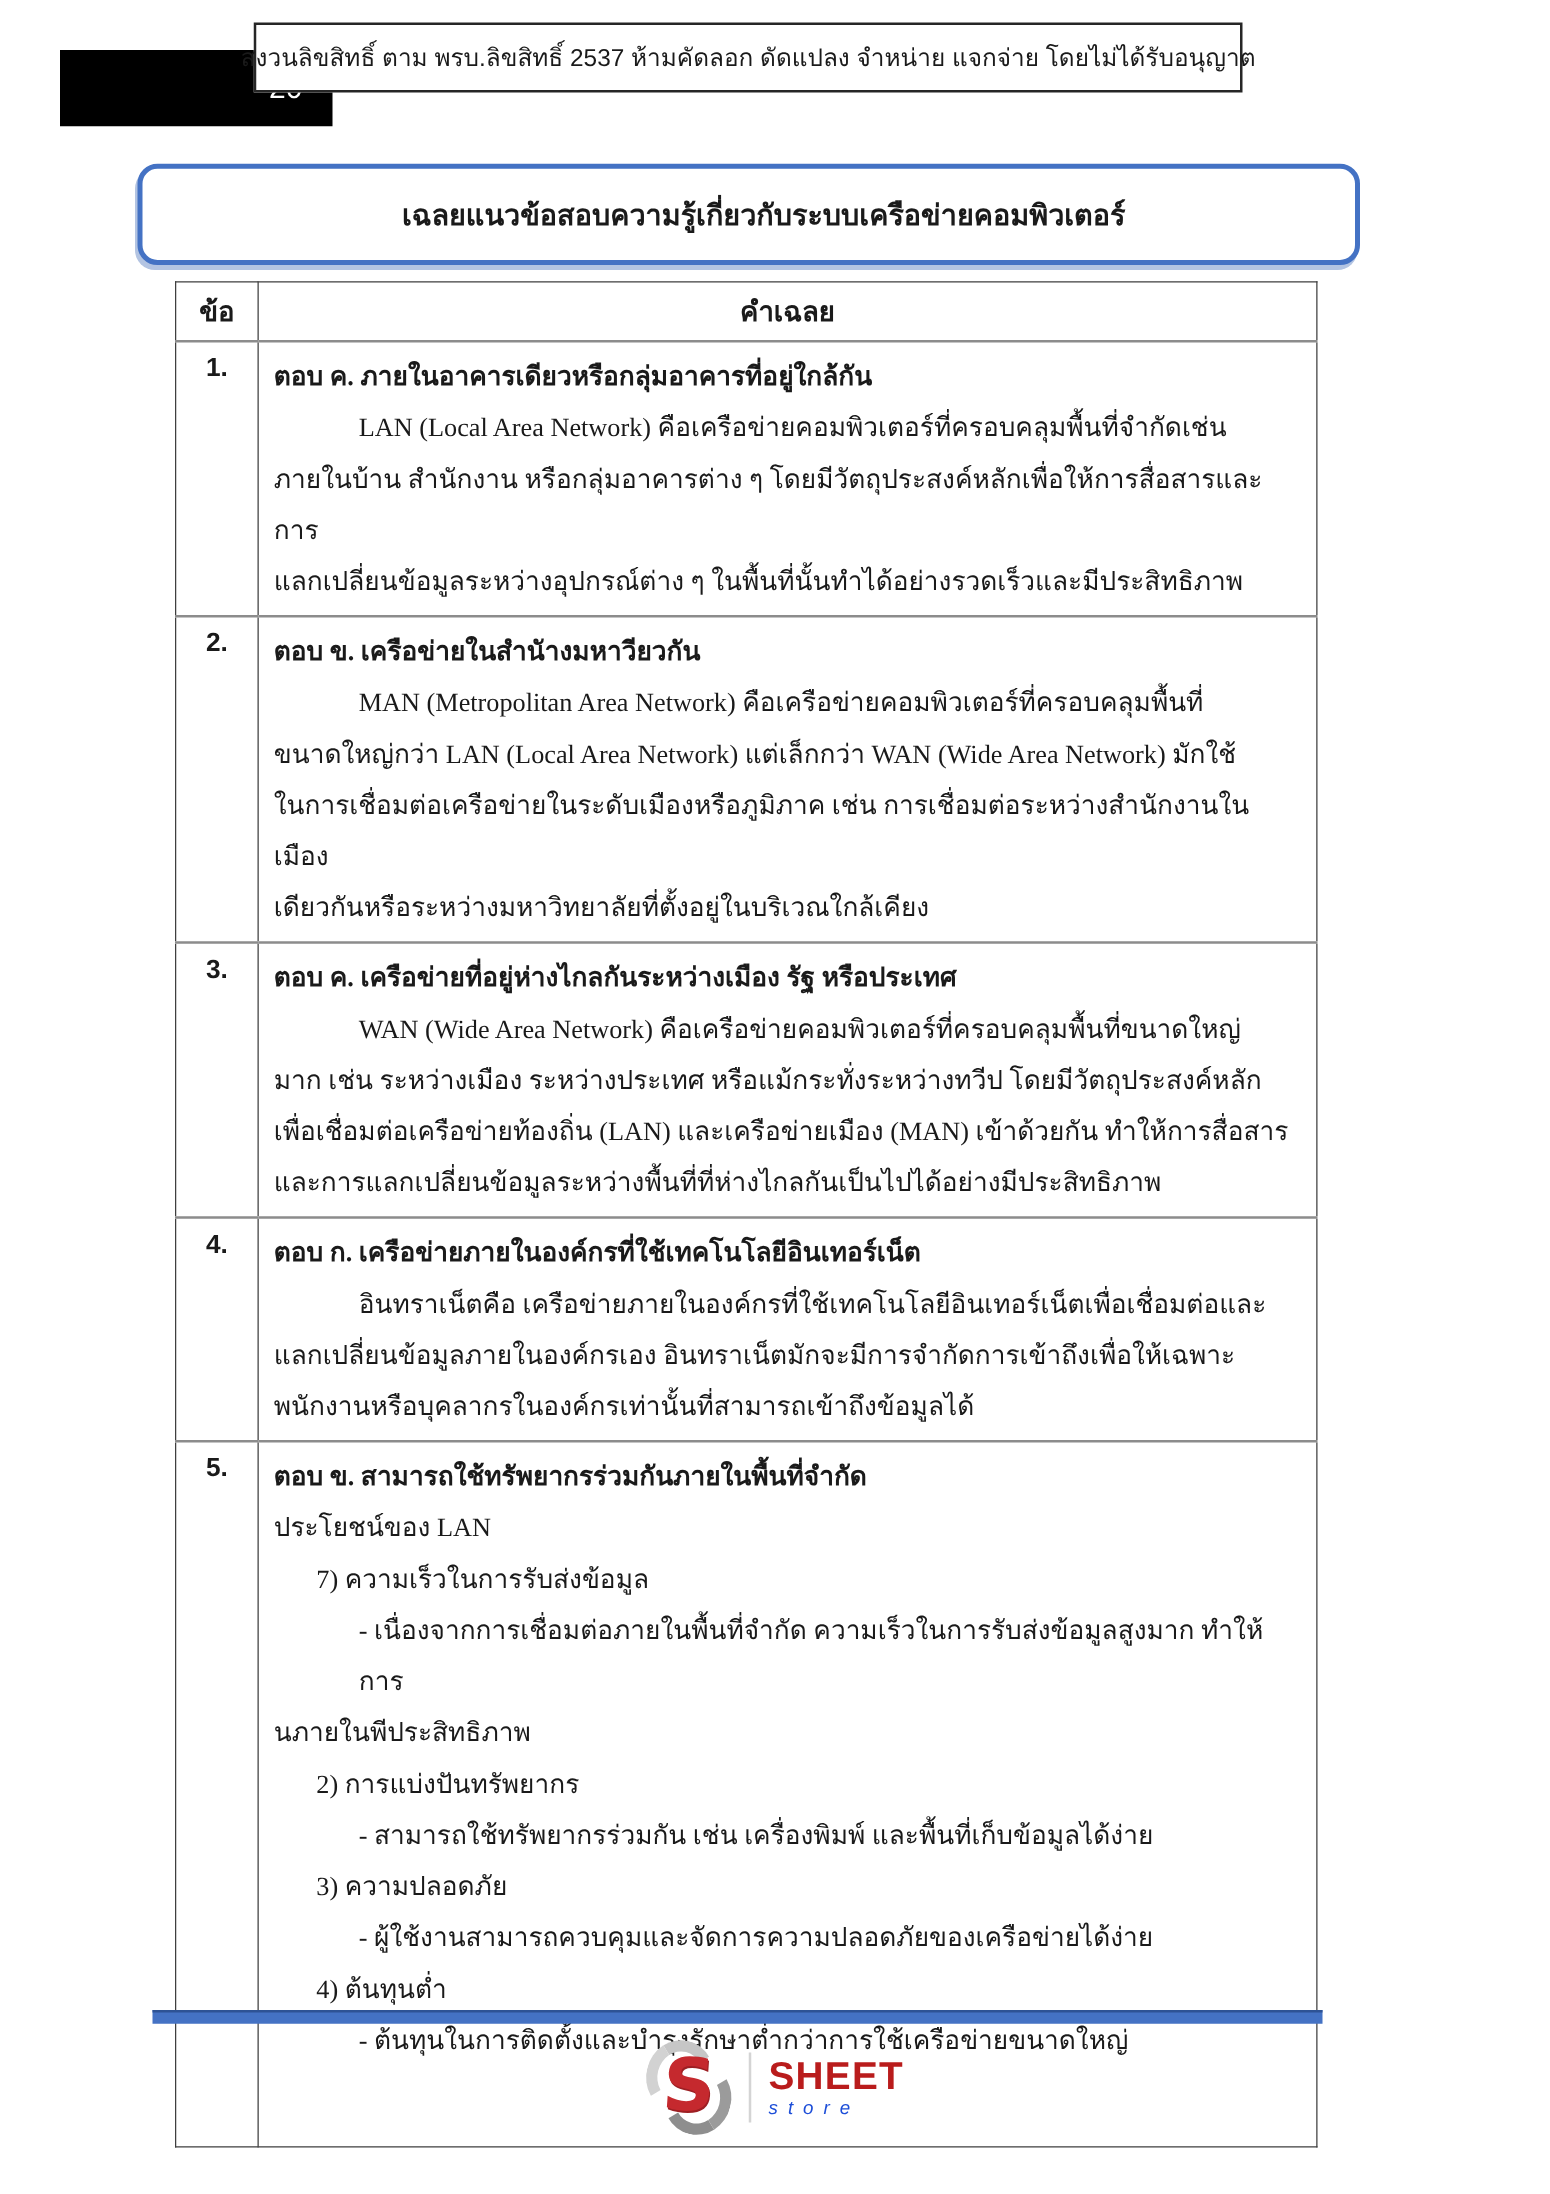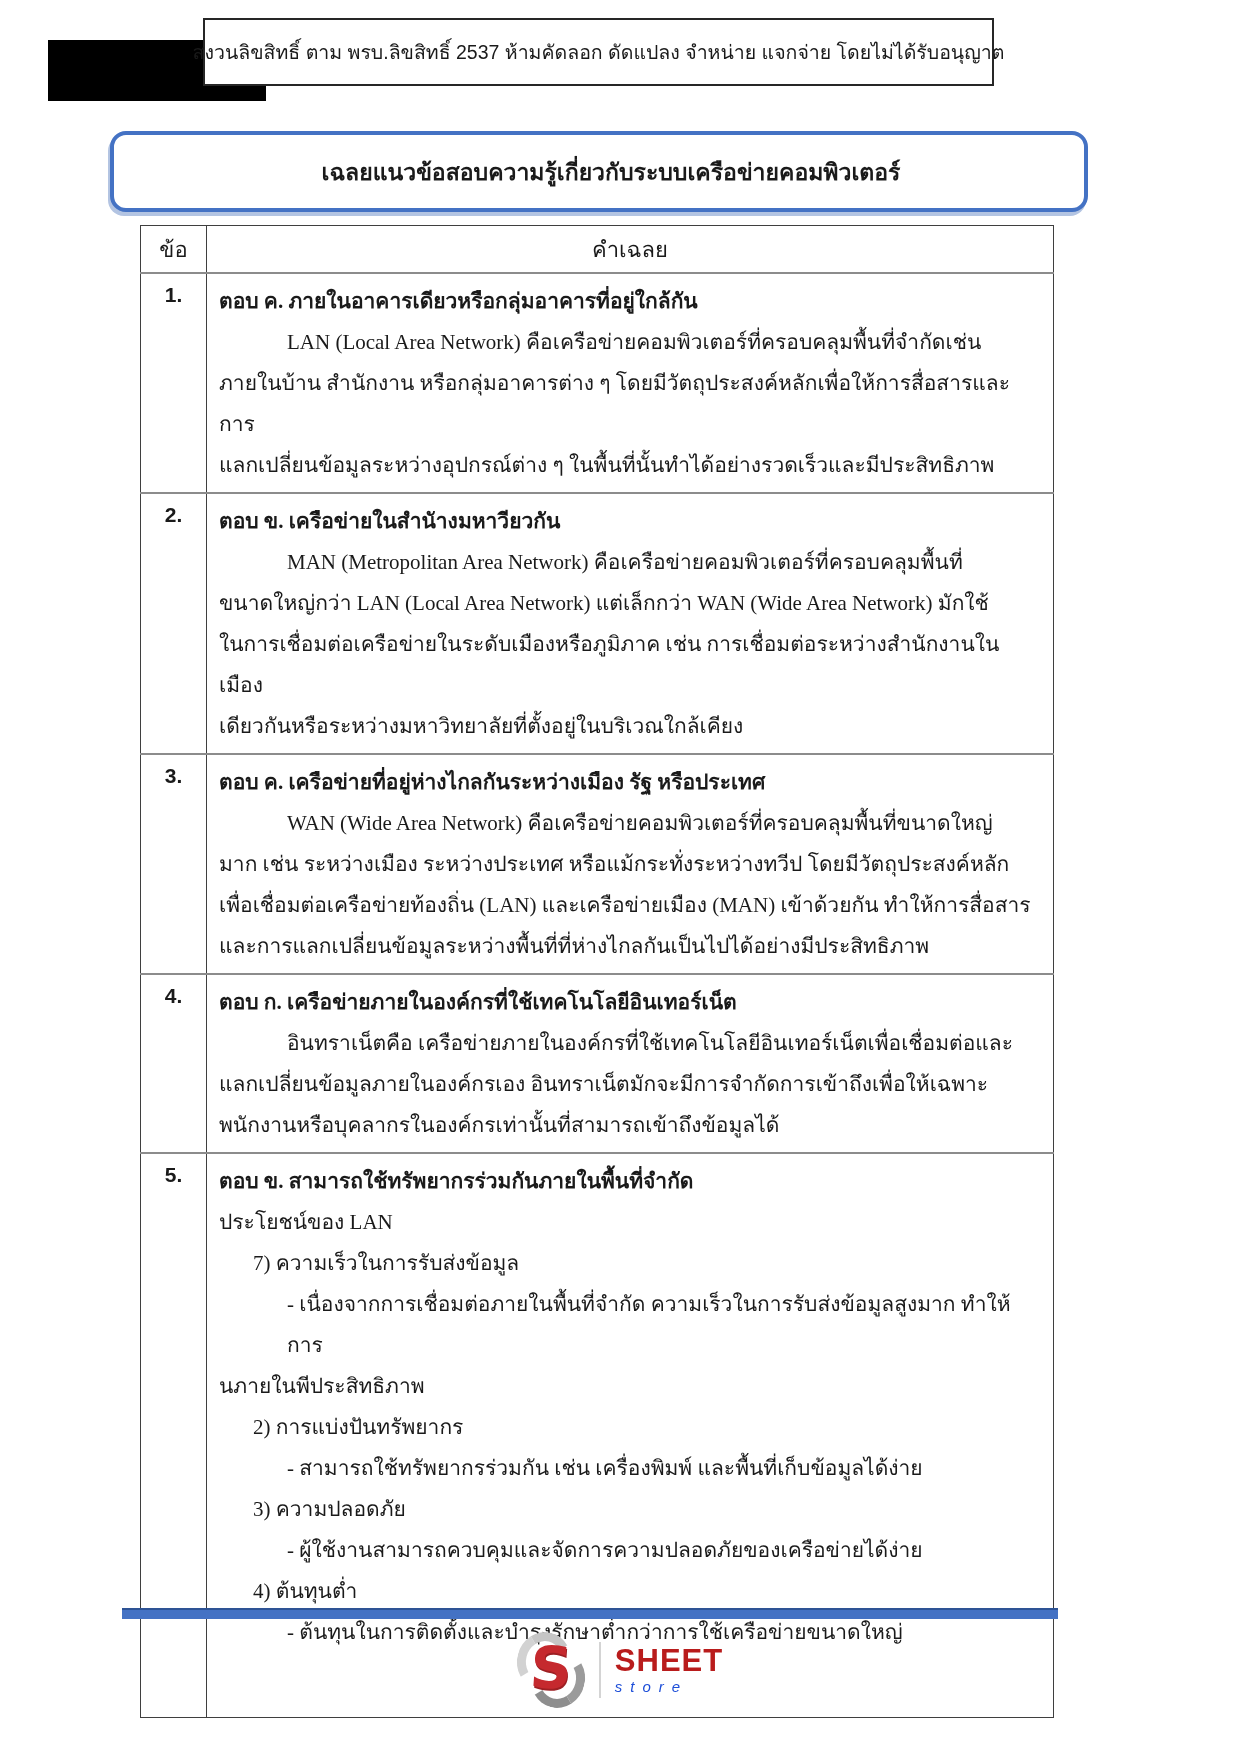--- a/index.html
+++ b/index.html
@@ -12,21 +12,21 @@
   
   .pagenum-box {
     position:absolute; left:0; top:40px; width:218px; height:61px;
     background:#000000; color:#ffffff; box-sizing:border-box;
     display:flex; align-items:center; justify-content:flex-end;
     padding-right:24px; font-size:24px;margin-left:48px;
   }
 
   
   .copyright-box {
-    position:absolute; left:203px; top:18px; width:791px; height:68px;
+    position:absolute; left:203px; top:18px; width:791px; height:56px;
     border:2px solid #262626; box-sizing:border-box; background:#ffffff;
     display:flex; align-items:center; justify-content:center;
     font-size:19.5px; white-space:nowrap;
   }
 
   
   .title-box {
     position:absolute; left:110px; top:131px; width:978px; height:81px;
     border:4px solid #4472C4; border-radius:16px; box-sizing:border-box;
     background:#ffffff; box-shadow:-2px 4px 0 0 #b3c4e2;
@@ -35,21 +35,21 @@
   }
 
   
   .answer-table {
     position:absolute; left:140px; top:225px; width:914px;
     border-collapse:collapse; table-layout:fixed; background:#ffffff;
   }
   .answer-table th, .answer-table td { border:1px solid #3f3f3f; }
   .answer-table tbody td { border-top:2px solid #8c8c8c; }
   .answer-table thead th {
-    height:44px; font-weight:normal; font-size:22px;
+    height:44px; font-weight:bold; font-size:22px;
     text-align:center; vertical-align:middle;
   }
   .col-num { width:66px; }
   .num-cell {
     vertical-align:top; text-align:center; font-weight:bold;
     font-size:21px; padding-top:9px;
   }
   .answer-cell {
     vertical-align:top; padding:7px 14px 6px 12px; font-size:21px;
   }

